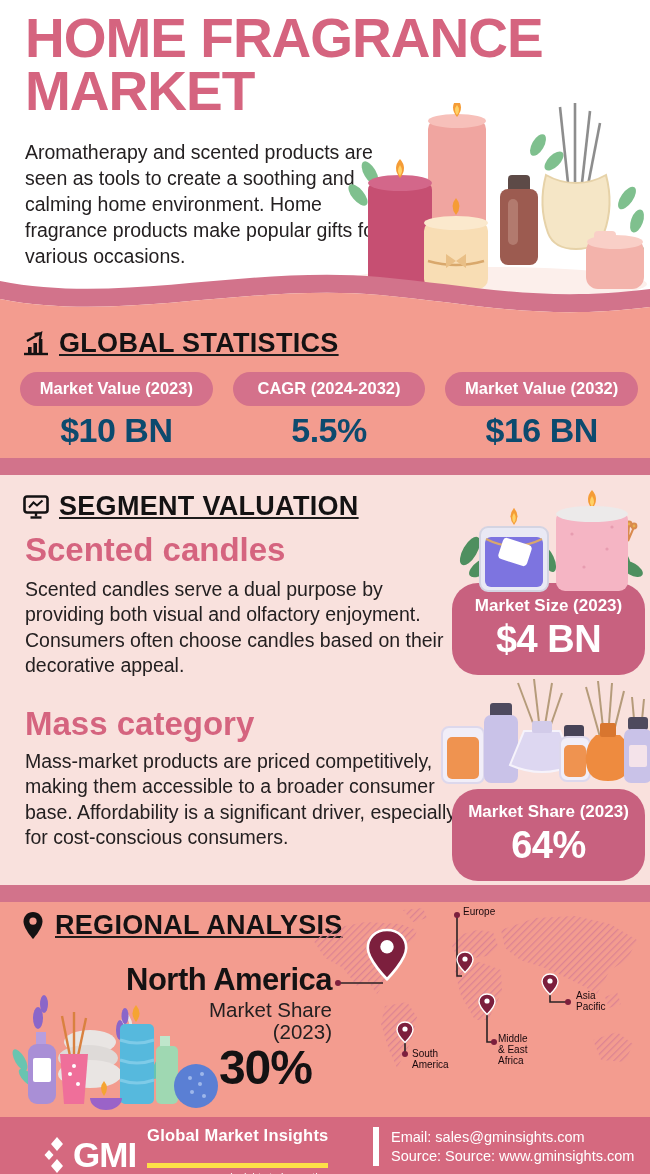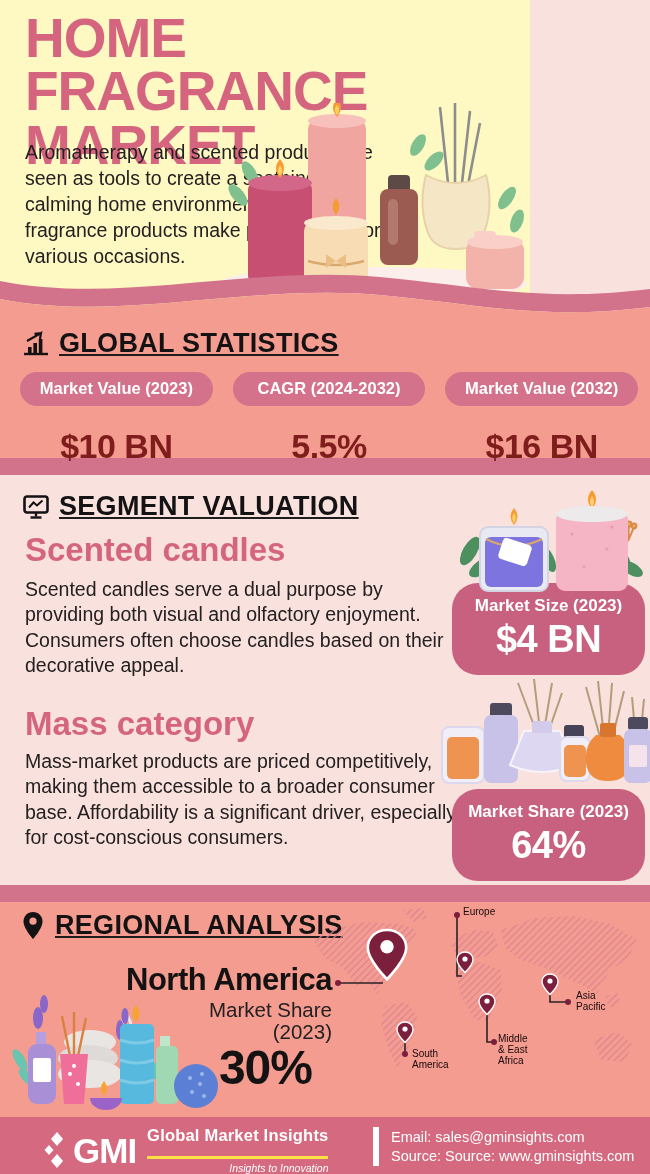--- a/index.html
+++ b/index.html
@@ -1,41 +1,41 @@
 <!DOCTYPE html>
 <html><head>
 <meta charset="utf-8">
 <style>
   * { margin:0; padding:0; box-sizing:border-box; }
   html,body { width:650px; }
   body { font-family:"Liberation Sans", sans-serif; color:#1e1c1c; }
   .page { position:relative; width:650px; height:1174px; overflow:hidden; background:#f9e1dd; }
 
   
-  .header { position:relative; width:530px; height:318px; background:#fef9c3; }
+  .header { position:relative; width:650px; height:318px; background:#ffffff; }
   .page-title { position:absolute; left:25px; top:12px; font-size:55px; line-height:0.97;
                 font-weight:800; color:#d5647f; letter-spacing:-1px; }
   .header-desc { position:absolute; left:25px; top:140px; width:360px; font-size:19.5px;
                  line-height:1.33; color:#242021; }
   .header-illo { position:absolute; right:0; top:103px; }
   .wave { position:absolute; left:0; bottom:-1px; display:block; }
 
   
   .sec-head { position:absolute; display:flex; align-items:center; gap:9px;text-decoration:underline; }
   .sec-head h2 { font-size:27px; font-weight:800; letter-spacing:0.3px; color:#141213; }
   .divider { width:650px; height:17px; background:#d2738b; }
 
   
   .stats { position:relative; width:650px; height:140px; background:#f39c8f; }
   .stats .sec-head { left:22px; top:10px; }
   .stats-row { position:absolute; left:20px; right:12px; top:54px; display:flex; gap:20px; }
   .stat { flex:1; text-align:center; }
   .pill { display:block; background:#d4718b; color:#fff; border-radius:999px;
           font-size:16.5px; font-weight:bold; padding:7px 6px 8px; }
-  .stat-value { margin-top:21px; font-size:34px; font-weight:800; color:#7f1d1d; letter-spacing:-0.5px; }
+  .stat-value { margin-top:5px; font-size:34px; font-weight:800; color:#0c4a6e; letter-spacing:-0.5px; }
 
   
   .segments { position:relative; width:650px; height:410px; background:#f9e1dd; }
   .segments .sec-head { left:22px; top:16px; }
   .seg-name { position:absolute; left:25px; font-size:33px; font-weight:800; color:#d5647f; }
   .seg-name.n1 { top:56px; } .seg-name.n2 { top:230px; }
   .seg-desc { position:absolute; left:25px; font-size:19.5px; line-height:1.3; color:#242021; }
   .seg-desc.d1 { top:102px; width:425px; }
   .seg-desc.d2 { top:274px; width:440px; }
   .seg-card { position:absolute; left:452px; width:193px; background:#c8617f; border-radius:26px;
@@ -63,22 +63,22 @@
   .lbl-asia   { left:271px; top:88px; }
   .lbl-sa     { left:107px; top:146px; }
   .lbl-mea    { left:193px; top:131px; }
   .regional-illo { position:absolute; left:8px; top:88px; }
 
   
   .footer { position:relative; width:650px; height:59px; background:#d5697f; color:#fff; }
   .logo-group { position:absolute; left:44px; top:9px; display:flex; align-items:center; gap:7px; }
   .logo-gmi { font-size:35px; font-weight:800; letter-spacing:-1px; line-height:1; }
   .logo-right { display:flex; flex-direction:column; margin-left:4px; }
-  .logo-title { font-size:16.5px; font-weight:bold; letter-spacing:0.2px; padding-bottom:11px;
-                border-bottom:3px solid #fde047; }
+  .logo-title { font-size:16.5px; font-weight:bold; letter-spacing:0.2px; padding-bottom:18px;
+                border-bottom:5px solid #fde047; }
   .logo-tagline { font-size:10.5px; font-style:italic; text-align:right; padding-top:3px; }
   .src-sep { position:absolute; left:373px; top:10px; width:6px; height:39px; background:#fff; }
   .src-block { position:absolute; left:391px; top:11px; font-size:14.5px; line-height:1.3; }
 </style>
 </head>
 <body>
 
 <div class="page">
 
   <header class="header">

